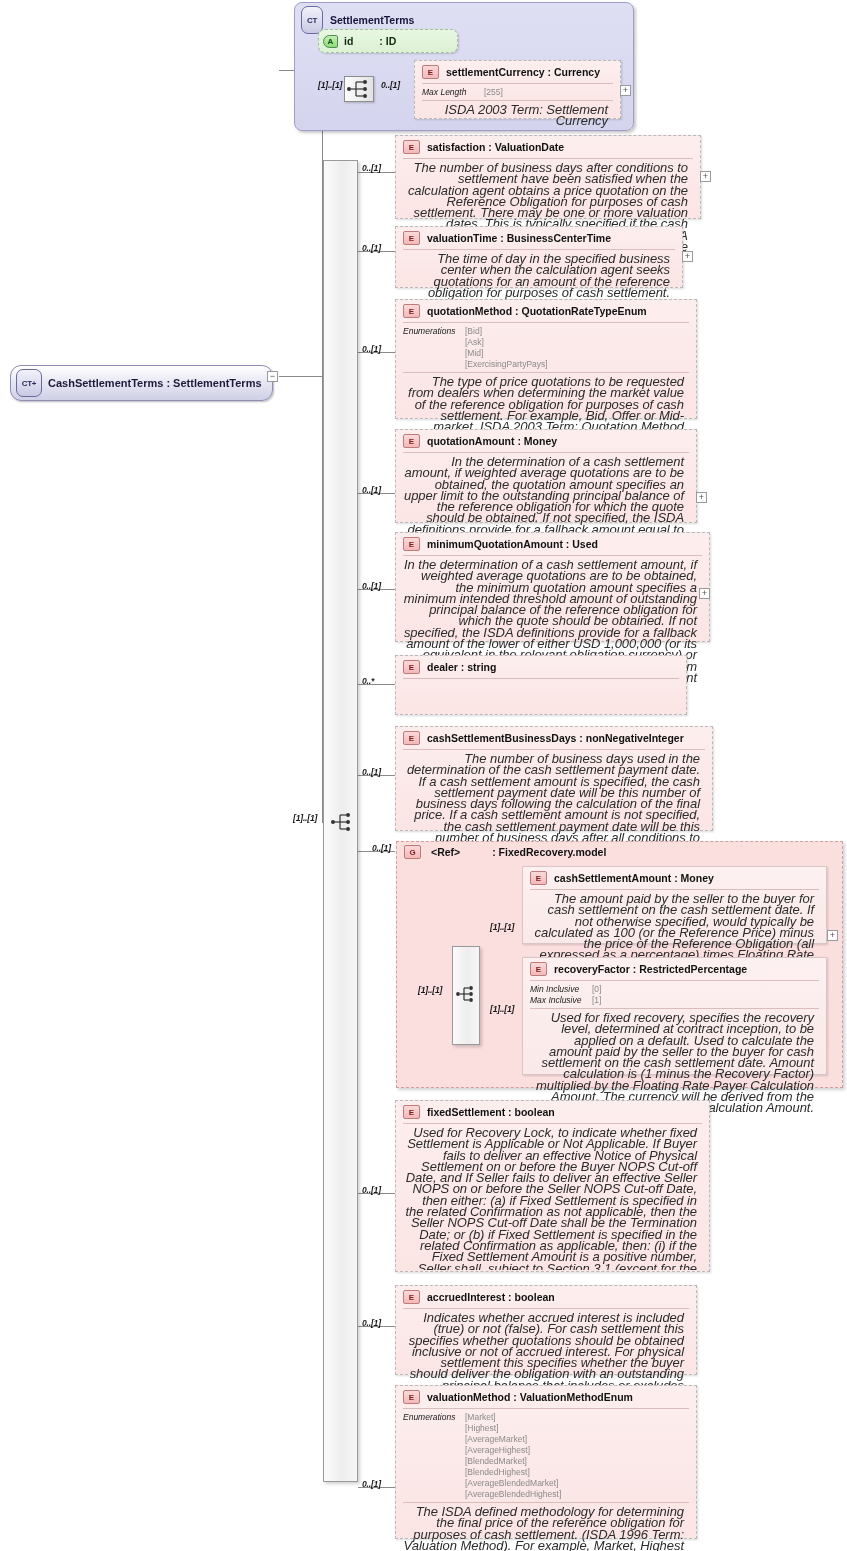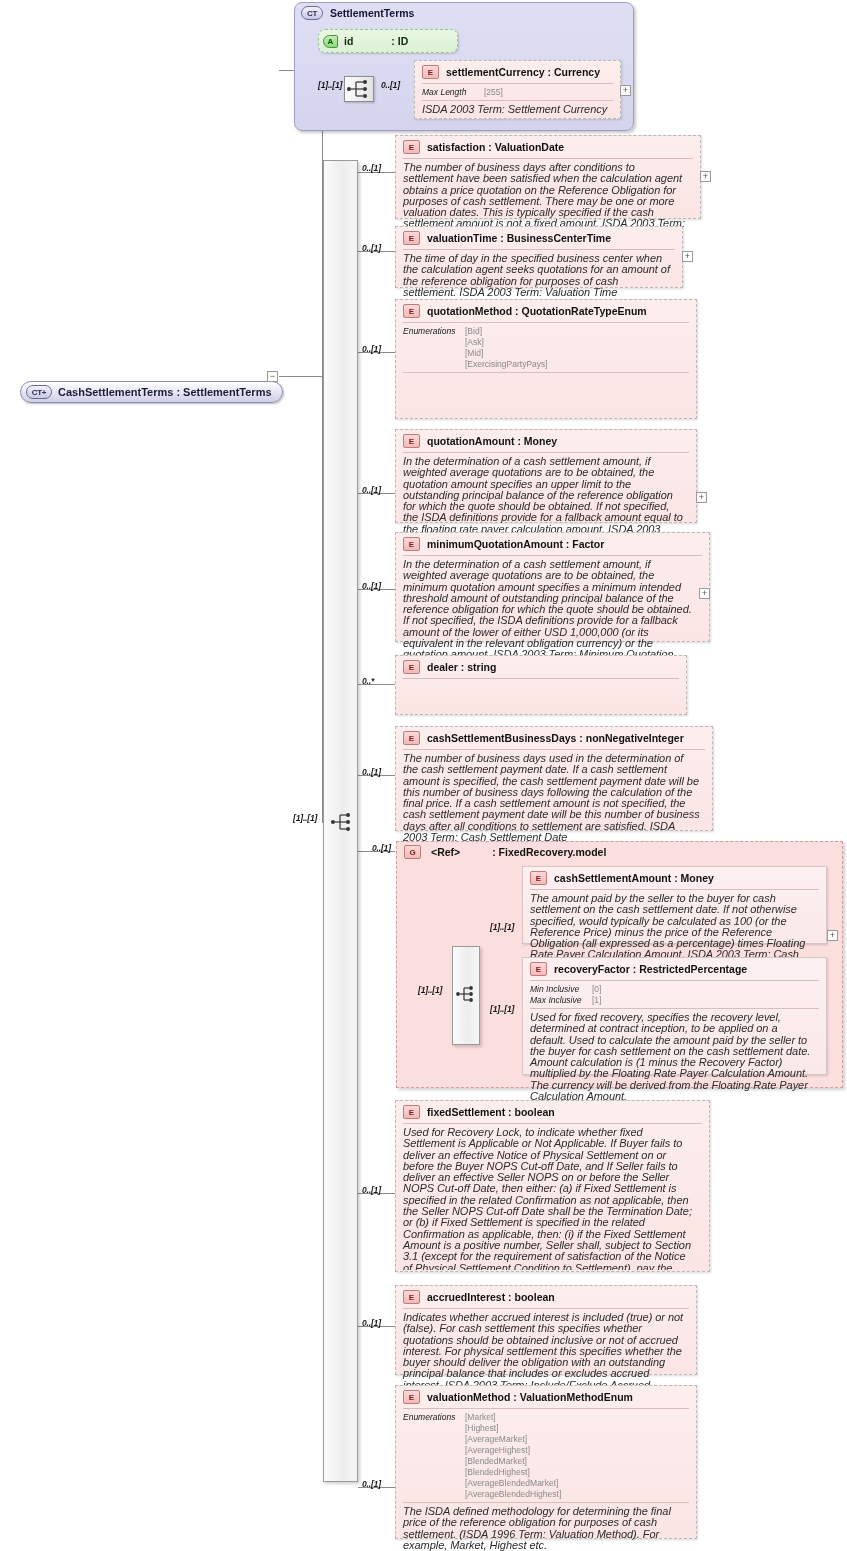--- a/index.html
+++ b/index.html
@@ -26,21 +26,21 @@
     border-radius: 11px;
     background: linear-gradient(to bottom, #ffffff 0%, #e4e4f2 55%, #cfcfe6 100%);
     box-shadow: 1px 1px 2px rgba(0,0,0,0.28);
     font-size: 11px;
     font-weight: bold;
     color: #1b1b3a;
     white-space: nowrap;
   }
   .badge-ct {
     display: inline-flex; align-items: center; justify-content: center;
-    width: 26px; height: 14px;
+    width: 26px; height: 28px;
     border: 1px solid #6a6a9c;
     border-radius: 7px;
     background: linear-gradient(to bottom,#f2f2fa,#c9c9e4);
     font-size: 8px; font-weight: bold; color: #2b2b5c;
     letter-spacing: -0.3px;
   }
 
   
   .expand-box {
     position: absolute;
@@ -133,25 +133,26 @@
     width: 62px; flex: 0 0 62px;
     font-style: italic; color: #1a1a1a;
     font-size: 8.5px;
     line-height: 11px;
   }
   .facet-col-values {
     color: #8a8a8a; font-size: 8.5px; line-height: 11px;
   }
   .el-doc {
     padding: 3px 12px 4px 7px;
-    font-size: 11px;
+    font-size: 13px;
     font-style: italic;
     color: #2b2b2b;
     line-height: 11.3px;
     letter-spacing: -0.05px;
+    text-align: right;
   }
 
   
   .group-box {
     position: absolute;
     border: 1px dashed #cf9e9e;
     background: #fbdede;
     box-shadow: 2px 2px 3px rgba(0,0,0,0.18);
   }
   .group-title {
@@ -217,36 +218,36 @@
   <div class="hline" style="left:358px; top:775px; width:37px;"></div>
   <div class="hline" style="left:358px; top:851px; width:37px;"></div>
   <div class="hline" style="left:358px; top:1193px; width:37px;"></div>
   <div class="hline" style="left:358px; top:1326px; width:37px;"></div>
   <div class="hline" style="left:358px; top:1487px; width:37px;"></div>
 
   <div class="hline" style="left:396px; top:993px; width:56px;"></div>
   <div class="hline" style="left:476px; top:930px; width:46px;"></div>
   <div class="hline" style="left:476px; top:1012px; width:46px;"></div>
 
-  <div class="root-ref" style="left:20px; top:365px;margin-top:16px;">
+  <div class="root-ref" style="left:10px; top:365px;">
     <span class="badge-ct">CT+</span>
     <span>CashSettlementTerms : SettlementTerms</span>
   </div>
   <div class="expand-box" style="left:267px; top:371px;">−</div>
 
   <div class="ct-container" style="left:294px; top:2px; width:340px; height:129px;"></div>
   <div class="ct-title" style="left:301px; top:6px;">
     <span class="badge-ct" style="width:22px;">CT</span>
     <span>SettlementTerms</span>
   </div>
 
   <div class="attr-box" style="left:318px; top:29px; width:140px; height:24px;">
     <span class="badge-a">A</span>
     <span class="attr-name">id</span>
-    <span class="attr-type" style="margin-left:32px;">: ID</span>
+    <span class="attr-type" style="margin-left:20px;">: ID</span>
   </div>
 
   <div class="seq-icon" style="left:344px; top:76px; width:30px; height:26px;">
     <svg width="28" height="24" viewBox="0 0 28 24">
       <circle cx="4" cy="12" r="2" fill="#333"></circle>
       <line x1="6" y1="12" x2="11" y2="12" stroke="#333" stroke-width="1.2"></line>
       <line x1="11" y1="5" x2="11" y2="19" stroke="#333" stroke-width="1.2"></line>
       <line x1="11" y1="5" x2="18" y2="5" stroke="#333" stroke-width="1.2"></line>
       <line x1="11" y1="12" x2="18" y2="12" stroke="#333" stroke-width="1.2"></line>
       <line x1="11" y1="19" x2="18" y2="19" stroke="#333" stroke-width="1.2"></line>
@@ -320,38 +321,39 @@
     <div class="el-facets">
       <span class="facet-col-label">Enumerations</span>
       <span class="facet-col-values">
         <span>[Bid]</span><br>
         <span>[Ask]</span><br>
         <span>[Mid]</span><br>
         <span>[ExercisingPartyPays]</span>
       </span>
     </div>
     <div class="el-sep"></div>
+    <div class="el-doc">The type of price quotations to be requested from dealers when determining the market value of the reference obligation for purposes of cash settlement. For example, Bid, Offer or Mid-market. ISDA 2003 Term: Quotation Method</div>
   </div>
   <div class="card" style="left:362px; top:344px;">0..[1]</div>
 
   <div class="el-box" style="left:395px; top:429px; width:302px; height:94px;">
     <div class="el-head">
       <span class="badge-e">E</span>
       <span class="el-name">quotationAmount : Money</span>
     </div>
     <div class="el-sep"></div>
     <div class="el-doc">In the determination of a cash settlement amount, if weighted average quotations are to be obtained, the quotation amount specifies an upper limit to the outstanding principal balance of the reference obligation for which the quote should be obtained. If not specified, the ISDA definitions provide for a fallback amount equal to the floating rate payer calculation amount. ISDA 2003 Term: Quotation Amount</div>
   </div>
   <div class="card" style="left:362px; top:485px;">0..[1]</div>
   <div class="expand-box" style="left:696px; top:492px;">+</div>
 
   <div class="el-box" style="left:395px; top:532px; width:315px; height:110px;">
     <div class="el-head">
       <span class="badge-e">E</span>
-      <span class="el-name">minimumQuotationAmount : Factor</span>
+      <span class="el-name">minimumQuotationAmount : Used</span>
     </div>
     <div class="el-sep"></div>
     <div class="el-doc">In the determination of a cash settlement amount, if weighted average quotations are to be obtained, the minimum quotation amount specifies a minimum intended threshold amount of outstanding principal balance of the reference obligation for which the quote should be obtained. If not specified, the ISDA definitions provide for a fallback amount of the lower of either USD 1,000,000 (or its equivalent in the relevant obligation currency) or the quotation amount. ISDA 2003 Term: Minimum Quotation Amount</div>
   </div>
   <div class="card" style="left:362px; top:581px;">0..[1]</div>
   <div class="expand-box" style="left:699px; top:588px;">+</div>
 
   <div class="el-box" style="left:395px; top:655px; width:292px; height:60px;">
     <div class="el-head">
       <span class="badge-e">E</span>

